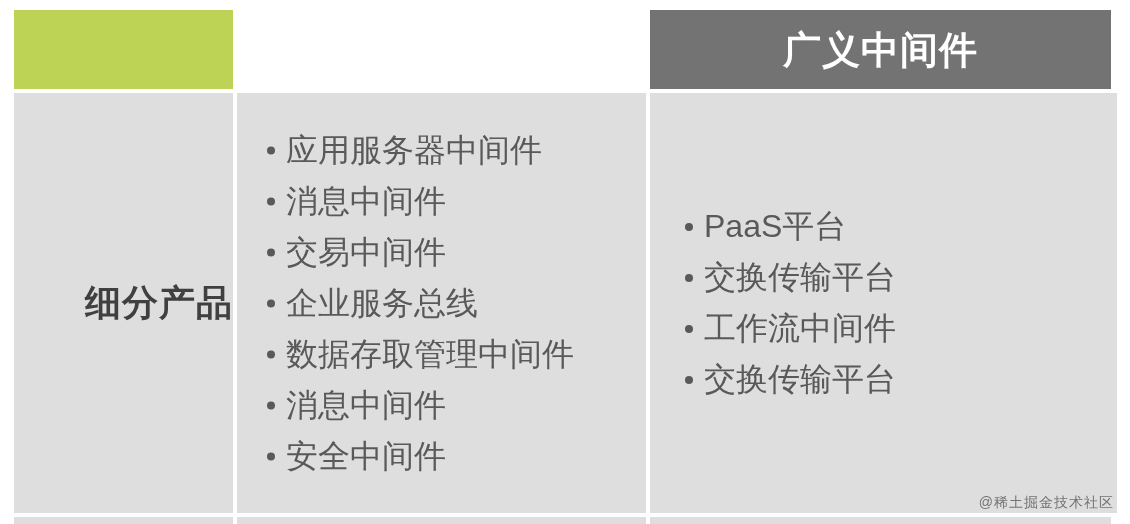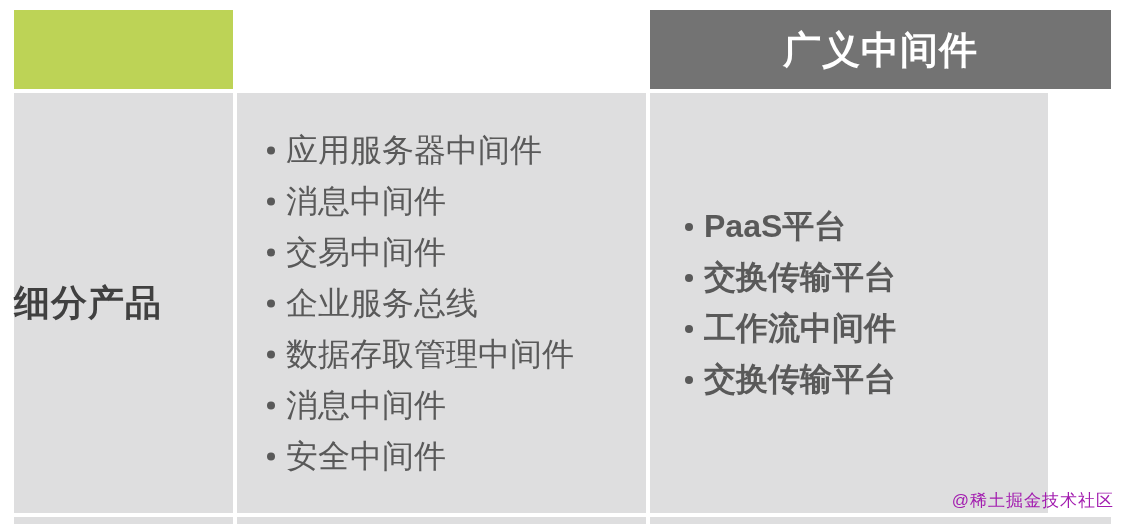--- a/index.html
+++ b/index.html
@@ -91,31 +91,30 @@
   .bcell-label {
     left: 0;
     width: 219px;
   }
   .bcell-basic {
     left: 223px;
     width: 409px;
   }
   .bcell-broad {
     left: 636px;
-    width: 398px;
-    font-weight: bold;
+    width: 467px;
   }
 
   .row-label {
     position: absolute;
     left: 0;
     right: 0;
     top: 50%;
     transform: translateY(-50%);
-    text-align: left;
+    text-align: right;
     color: #404040;
     font-size: 36px;
     font-weight: bold;
     letter-spacing: 1px;
     line-height: 1;
     white-space: nowrap;
   }
 
   
   .bullet-list {
@@ -173,22 +172,22 @@
   }
   .ncell-label { left: 0; width: 219px; }
   .ncell-basic { left: 223px; width: 409px; }
   .ncell-broad { left: 636px; width: 461px; }
 
   
   .watermark {
     position: absolute;
     right: 16px;
     bottom: 12px;
-    color: #a21caf;
-    font-size: 17px;
+    color: #737373;
+    font-size: 14px;
     letter-spacing: 1px;
     white-space: nowrap;
   }
 </style>
 </head>
 <body>
 
 <div class="slide">
 
   <div class="table">

